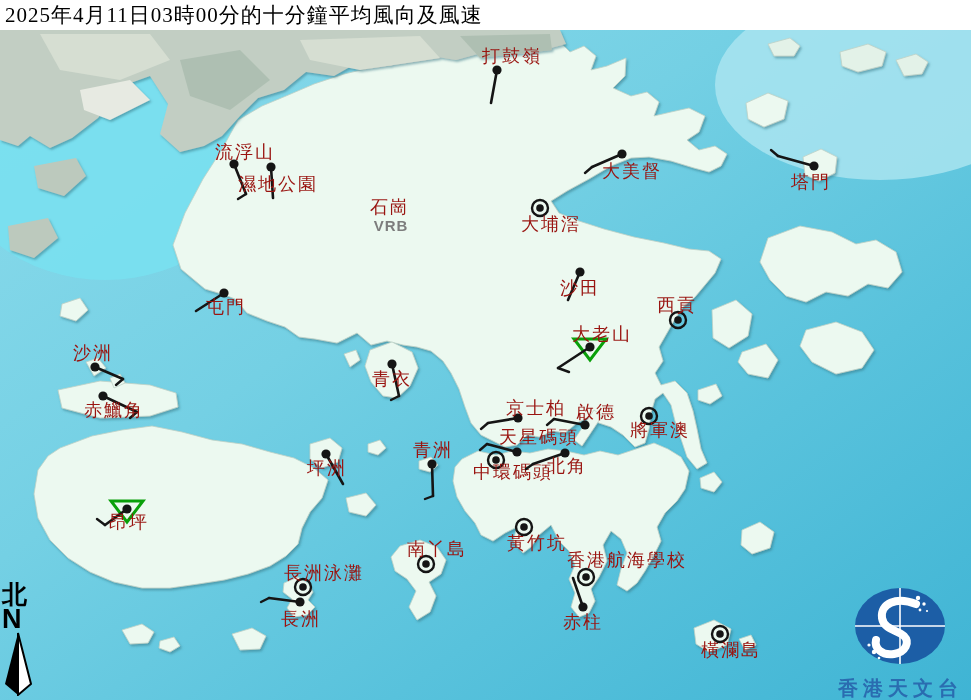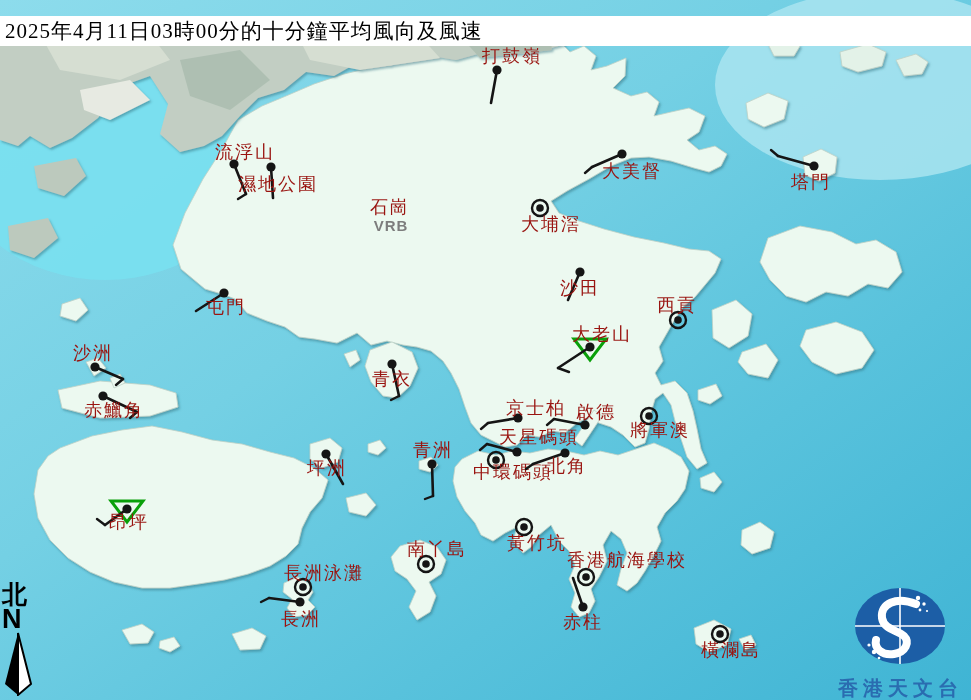--- a/index.html
+++ b/index.html
@@ -1,19 +1,19 @@
 <!DOCTYPE html>
 <html><head>
 <meta charset="utf-8">
 <style>
   html,body{margin:0;padding:0;background:#dfe6e4;}
   #screen{position:relative;width:971px;height:700px;overflow:hidden;
           font-family:"Liberation Serif","DejaVu Serif",serif;}
   #map-svg{position:absolute;left:0;top:0;}
-  #title-bar{position:absolute;left:0;top:16px;width:971px;height:30px;background:#ffffff;z-index:5;}
+  #title-bar{position:absolute;left:0;top:0;width:971px;height:30px;background:#ffffff;z-index:5;}
   #title-bar .t{font-size:21px;color:#000;line-height:30px;padding-left:5px;letter-spacing:1px;white-space:nowrap;}
   .stn{font-family:"Liberation Serif","DejaVu Serif",serif;font-size:18px;fill:#991410;
        letter-spacing:2px;text-anchor:middle;dominant-baseline:central;}
   .vrb{font-family:"Liberation Sans","DejaVu Sans",sans-serif;font-weight:bold;font-size:15px;
        fill:#7d7d7d;letter-spacing:1px;text-anchor:middle;dominant-baseline:central;}
   #compass{position:absolute;left:2px;top:582px;width:34px;z-index:6;color:#000;}
   #compass .zh{font-size:25px;font-weight:bold;line-height:26px;font-family:"Liberation Serif",serif;}
   #compass .n{font-size:27px;font-weight:900;line-height:26px;margin-top:-2px;
               font-family:"Liberation Sans","DejaVu Sans",sans-serif;}
   #hko-logo{position:absolute;left:830px;top:578px;width:141px;z-index:6;text-align:center;}

